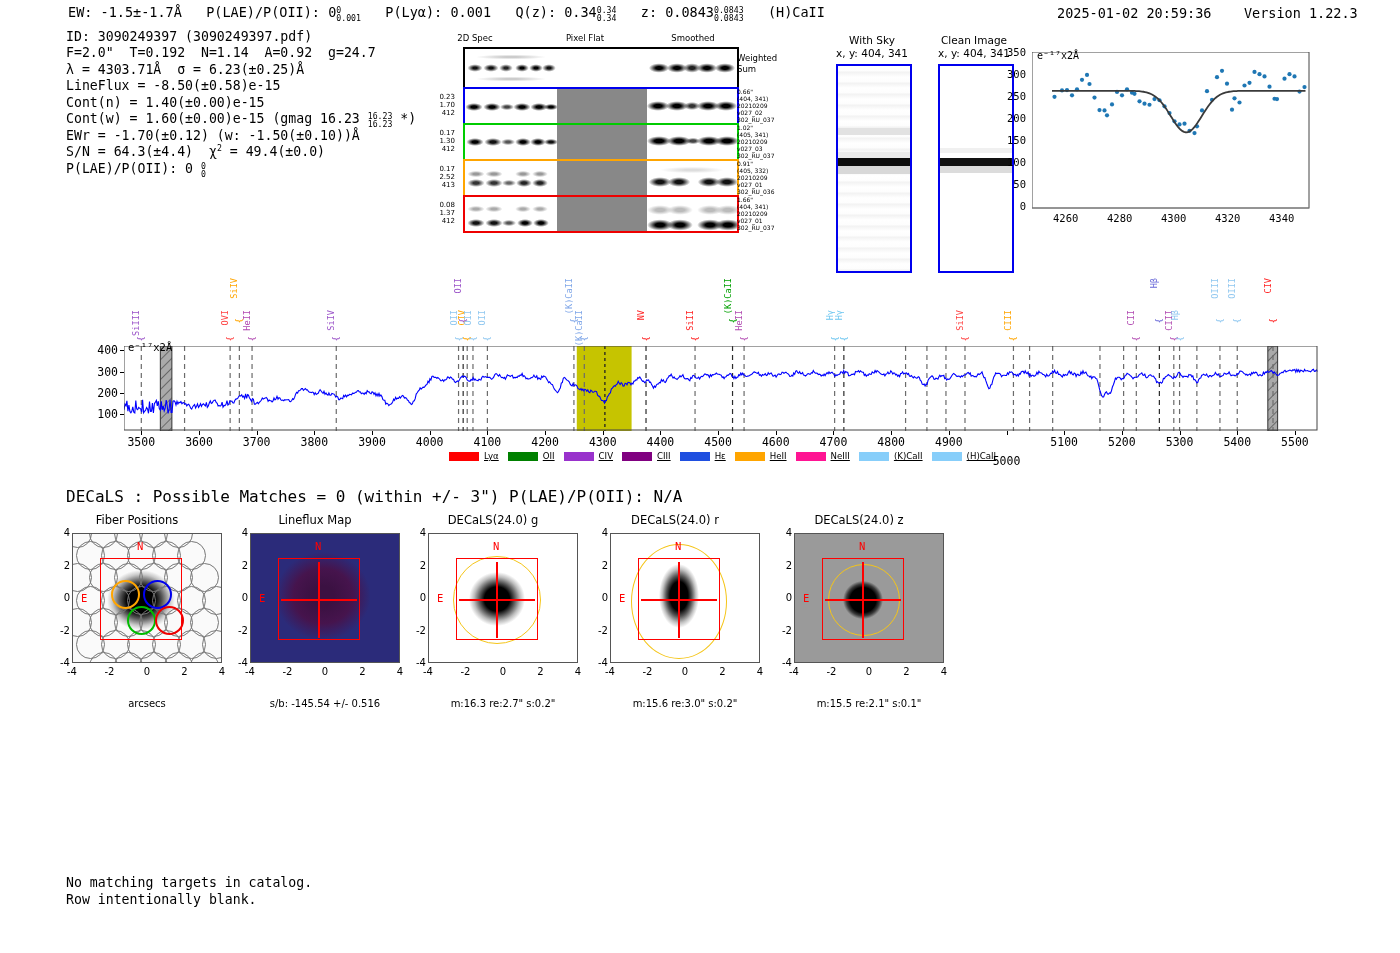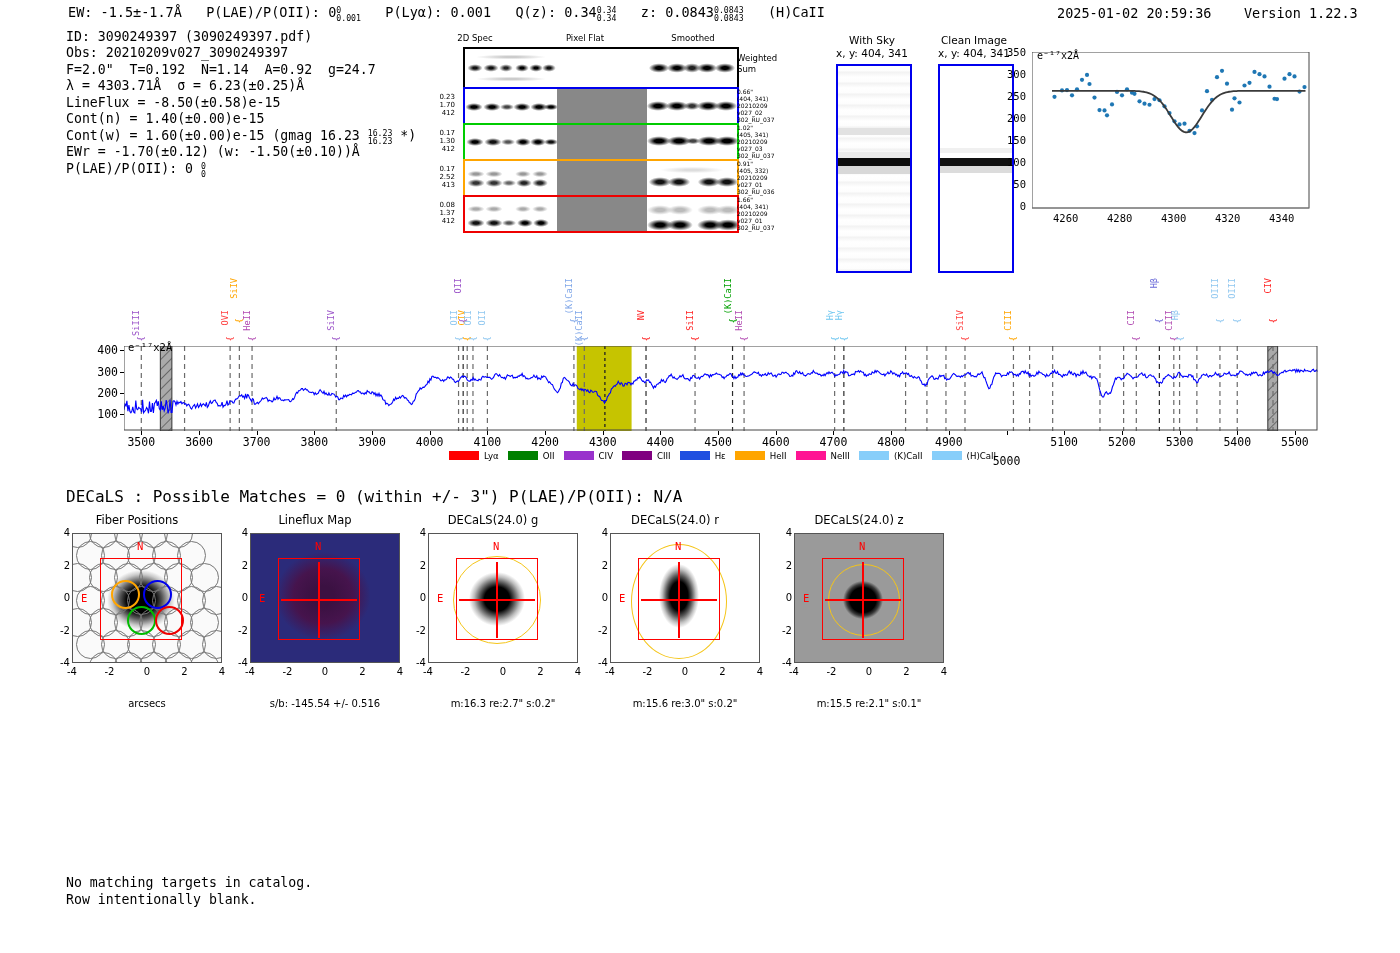--- a/index.html
+++ b/index.html
@@ -43,21 +43,21 @@
   .gy{position:absolute;font-size:10.5px;text-align:right;width:26px;}
   .sx{position:absolute;font-size:11.5px;text-align:center;width:40px;}
   .sy{position:absolute;font-size:11.5px;text-align:right;width:30px;}
   .linelab{position:absolute;font-size:8.6px;writing-mode:vertical-rl;
            transform:rotate(180deg);white-space:nowrap;}
   .lbrace{position:absolute;font-size:9px;writing-mode:vertical-rl;
           transform:rotate(180deg);}
 
   
   #legend{position:absolute;left:449px;top:451px;display:flex;align-items:center;gap:0;}
-  .lg{display:flex;align-items:flex-start;margin-right:9px;}
+  .lg{display:flex;align-items:center;margin-right:9px;text-decoration:underline;}
   .lgsw{width:30px;height:9px;margin-right:5px;}
   .lgtx{font-size:8.6px;}
 
   
   #decals-hdr{left:66px;top:487px;font-size:16px;}
   .bp-title{position:absolute;font-size:11.5px;text-align:center;width:160px;}
   .bx{position:absolute;font-size:10px;text-align:center;width:24px;}
   .by{position:absolute;font-size:10px;text-align:right;width:20px;}
   .bcap{position:absolute;font-size:10px;text-align:center;width:220px;}
   .NS{position:absolute;color:#f00;font-size:10.5px;}
@@ -95,27 +95,27 @@
 </div>
 
 <div class="abs mono nowrap" id="hdr-stamp">
   <span>2025-01-02 20:59:36</span>
   &nbsp;&nbsp;
   <span>Version 1.22.3</span>
 </div>
 
 <div class="abs mono" id="info">
   <div>ID: 3090249397 (3090249397.pdf)</div>
-  <div>Obs: 20210209v027_3090249397</div>
   <div>F=2.0"  T=0.192  N=1.14  A=0.92  g=24.7</div>
   <div>λ = 4303.71Å  σ = 6.23(±0.25)Å</div>
   <div>LineFlux = -8.50(±0.58)e-15</div>
   <div>Cont(n) = 1.40(±0.00)e-15</div>
   <div><span>Cont(w) = 1.60(±0.00)e-15 (gmag 16.23 </span><span class="frac"><span style="display:block">16.23</span><span style="display:block">16.23</span></span><span> *)</span></div>
   <div>EWr = -1.70(±0.12) (w: -1.50(±0.10))Å</div>
+  <div><span>S/N = 64.3(±4.4)  </span><span>χ</span><sup>2</sup><span> = 49.4(±0.0)</span></div>
   <div><span>P(LAE)/P(OII): 0 </span><span class="frac"><span style="display:block">0</span><span style="display:block">0</span></span></div>
 </div>
 
 <div class="abs sans" id="specblock">
   <div class="sp-col-title" style="left:-20px;top:0px;">2D Spec</div>
   <div class="sp-col-title" style="left:90px;top:0px;">Pixel Flat</div>
   <div class="sp-col-title" style="left:198px;top:0px;">Smoothed</div>
 
   <div class="sp-row" style="left:8px;top:14px;border:2px solid #000;">
     <div class="sp-cell" style="width:92px;height:38px;background:#fff;">

